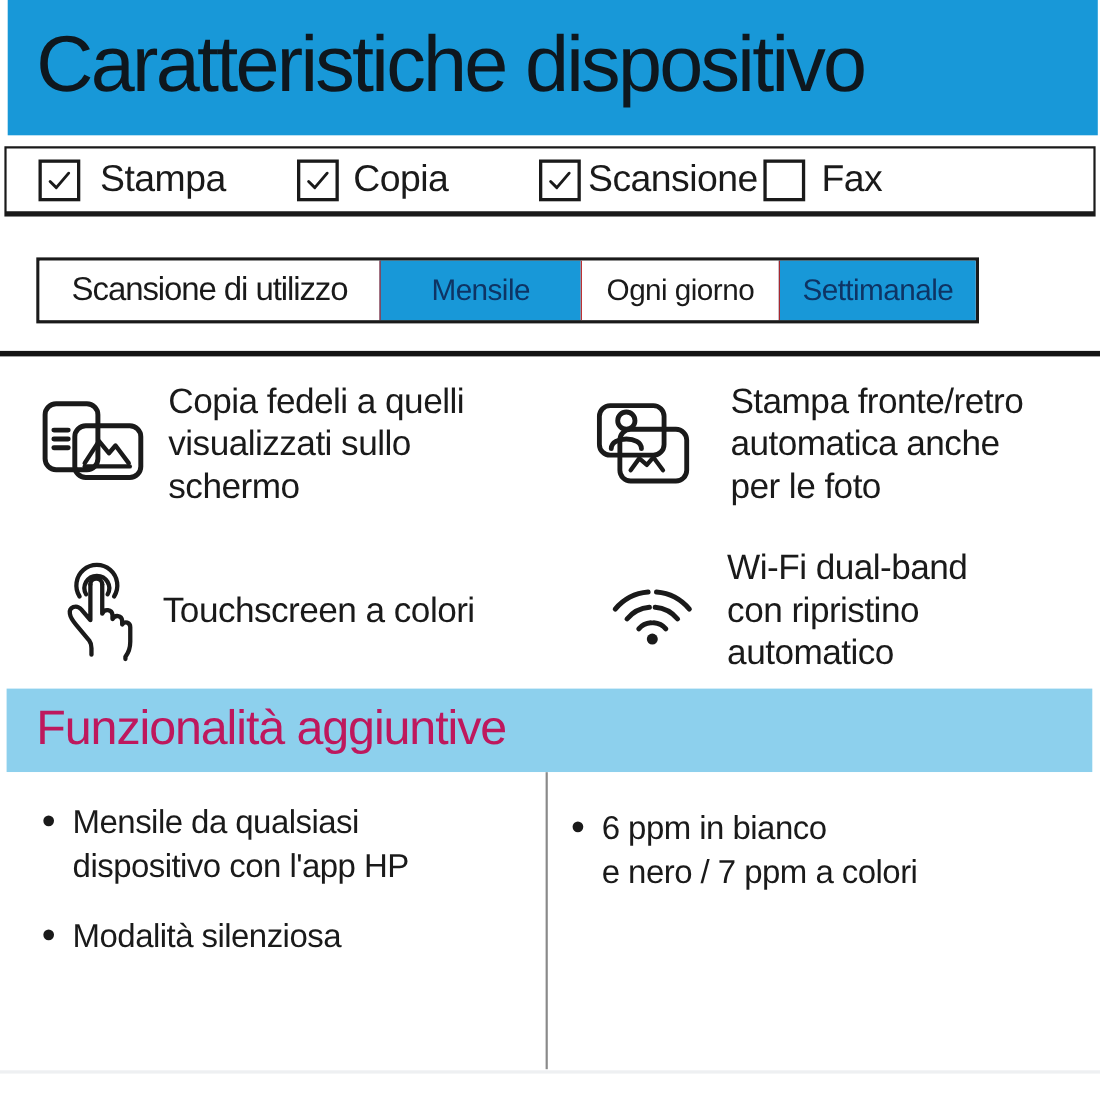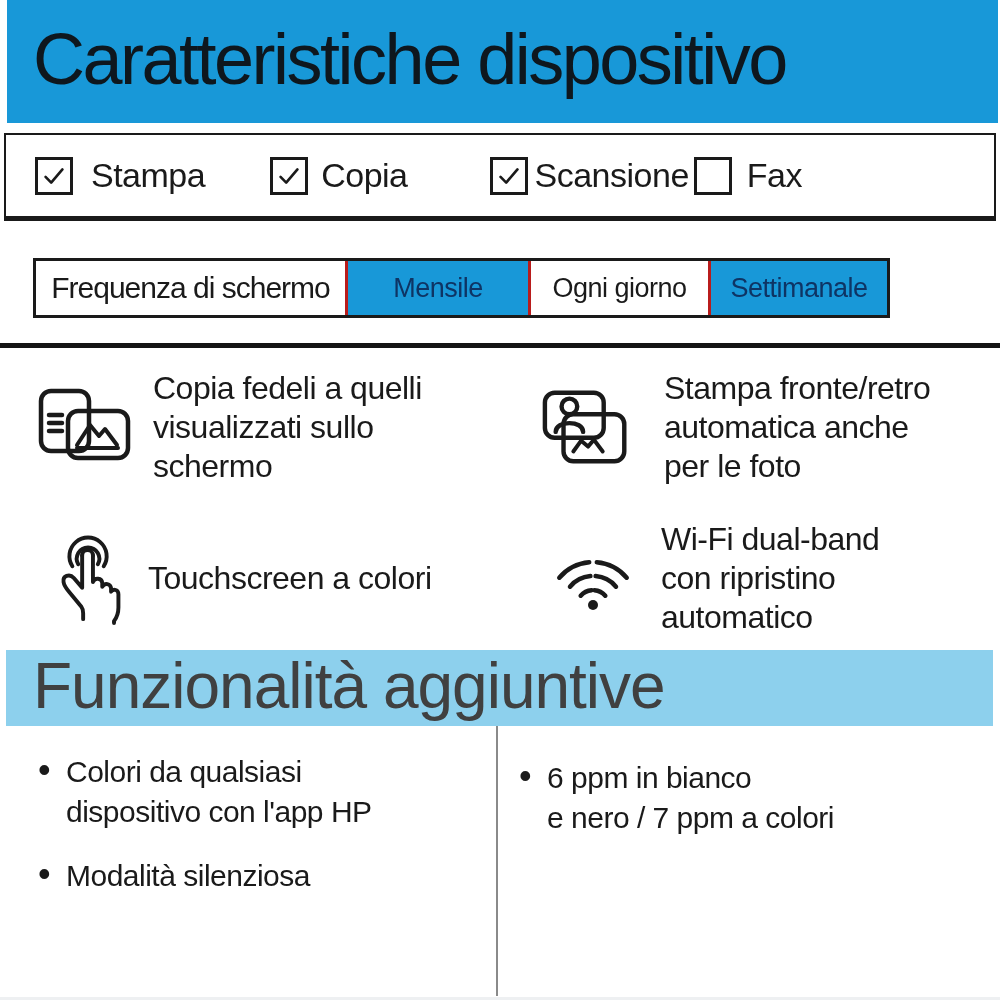--- a/index.html
+++ b/index.html
@@ -15,21 +15,21 @@
     margin:0 2px 0 7px; height:123px; background:#1898d8;
     display:flex; align-items:center;
   }
   .banner-top h1 {
     margin:0 0 6px 26px; font-size:72px; font-weight:400;
     letter-spacing:-2.5px; color:#0e171e; white-space:nowrap;
   }
 
   
   .check-row {
-    margin:10px 4px 0 4px; height:88px;
+    margin:10px 4px 0 4px; height:64px;
     border:2px solid #1a1a1a; border-bottom-width:5px;
     display:flex; align-items:center; background:#fff;
   }
   .check-item { display:flex; align-items:center; }
   .checkbox {
     width:38px; height:38px; border:3px solid #1a1a1a; background:#fff;
     display:flex; align-items:center; justify-content:center; flex:none;
   }
   .checkbox svg { width:30px; height:30px; }
   .check-label { font-size:34px; letter-spacing:-0.5px; white-space:nowrap; }
@@ -37,21 +37,21 @@
   
   .freq-section { height:127px; border-bottom:5px solid #141414; position:relative; background:#fff; }
   .freq-box {
     position:absolute; left:33px; top:37px; width:857px; height:60px;
     border:3px solid #1a1a1a; display:flex;
   }
   .freq-cell {
     display:flex; align-items:center; justify-content:center;
     height:100%; background:#fff; white-space:nowrap;
   }
-  .freq-cell + .freq-cell { border-left:3px solid #b91c1c; }
+  .freq-cell + .freq-cell { border-left:1px solid #b91c1c; }
   .freq-label-cell { width:309px; font-size:30px; letter-spacing:-1px; }
   .freq-opt { font-size:27px; letter-spacing:-0.5px; }
   .freq-opt.selected { background:#1898d8; color:#0e3464; }
   .w-mensile { width:183px; } .w-settimanale { width:179px; } .w-ogni { width:180px; }
 
   
   .features {
     height:302px; display:grid;
     grid-template-columns:500px 500px; grid-template-rows:158px 144px;
     background:#fff;
@@ -65,22 +65,22 @@
   .f3 { padding-left:48px; } .f3 .feature-text { margin-left:16px; }
   .f4 { padding-left:43px; } .f4 .feature-text { margin-left:18px; }
   .ink { stroke:#1a1a1a; fill:none; stroke-linecap:round; stroke-linejoin:round; }
 
   
   .banner-light {
     margin:0 7px 0 6px; height:76px; background:#8dd0ed;
     display:flex; align-items:center;
   }
   .banner-light h2 {
-    margin:0 0 4px 27px; font-size:64px; font-weight:400;
-    letter-spacing:-1px; color:#404040; white-space:nowrap;
+    margin:0 0 4px 27px; font-size:44px; font-weight:400;
+    letter-spacing:-1px; color:#be185d; white-space:nowrap;
   }
 
   
   .bottom { height:274px; position:relative; display:flex; background:#fff; }
   .v-divider { position:absolute; left:496px; top:0; bottom:4px; width:2px; background:#8a8a8a; }
   .bottom::after { content:""; position:absolute; left:0; right:0; bottom:0; height:3px; background:#eef0f2; }
   .col { padding-top:26px; }
   .col-left  { width:497px; padding-left:38px; }
   .col-right { flex:1; padding-left:22px; padding-top:32px; }
   ul.plain { list-style:none; margin:0; padding:0; }
@@ -127,21 +127,21 @@
     <div class="check-item" style="margin-left:5px">
       <span class="checkbox unchecked">
         
       </span>
       <span class="check-label" style="margin-left:15px">Fax</span>
     </div>
   </div>
 
   <div class="freq-section">
     <div class="freq-box">
-      <div class="freq-cell freq-label-cell">Frequenza di schermo</div>
+      <div class="freq-cell freq-label-cell">Scansione di utilizzo</div>
       <div class="freq-cell freq-opt selected w-mensile">Mensile</div>
       <div class="freq-cell freq-opt w-ogni">Ogni giorno</div>
       <div class="freq-cell freq-opt selected w-settimanale">Settimanale</div>
     </div>
   </div>
 
   <div class="features">
 
     <div class="feature f1">
       <span class="ic">
@@ -207,21 +207,21 @@
   </div>
 
   <div class="banner-light">
     <h2>Funzionalità aggiuntive</h2>
   </div>
 
   <div class="bottom">
     <div class="v-divider"></div>
     <div class="col col-left">
       <ul class="plain">
-        <li>Colori da qualsiasi
+        <li>Mensile da qualsiasi
 dispositivo con l'app HP</li>
         <li>Modalità silenziosa</li>
       </ul>
     </div>
     <div class="col col-right">
       <ul class="plain">
         <li>6 ppm in bianco
 e nero / 7 ppm a colori</li>
       </ul>
     </div>

